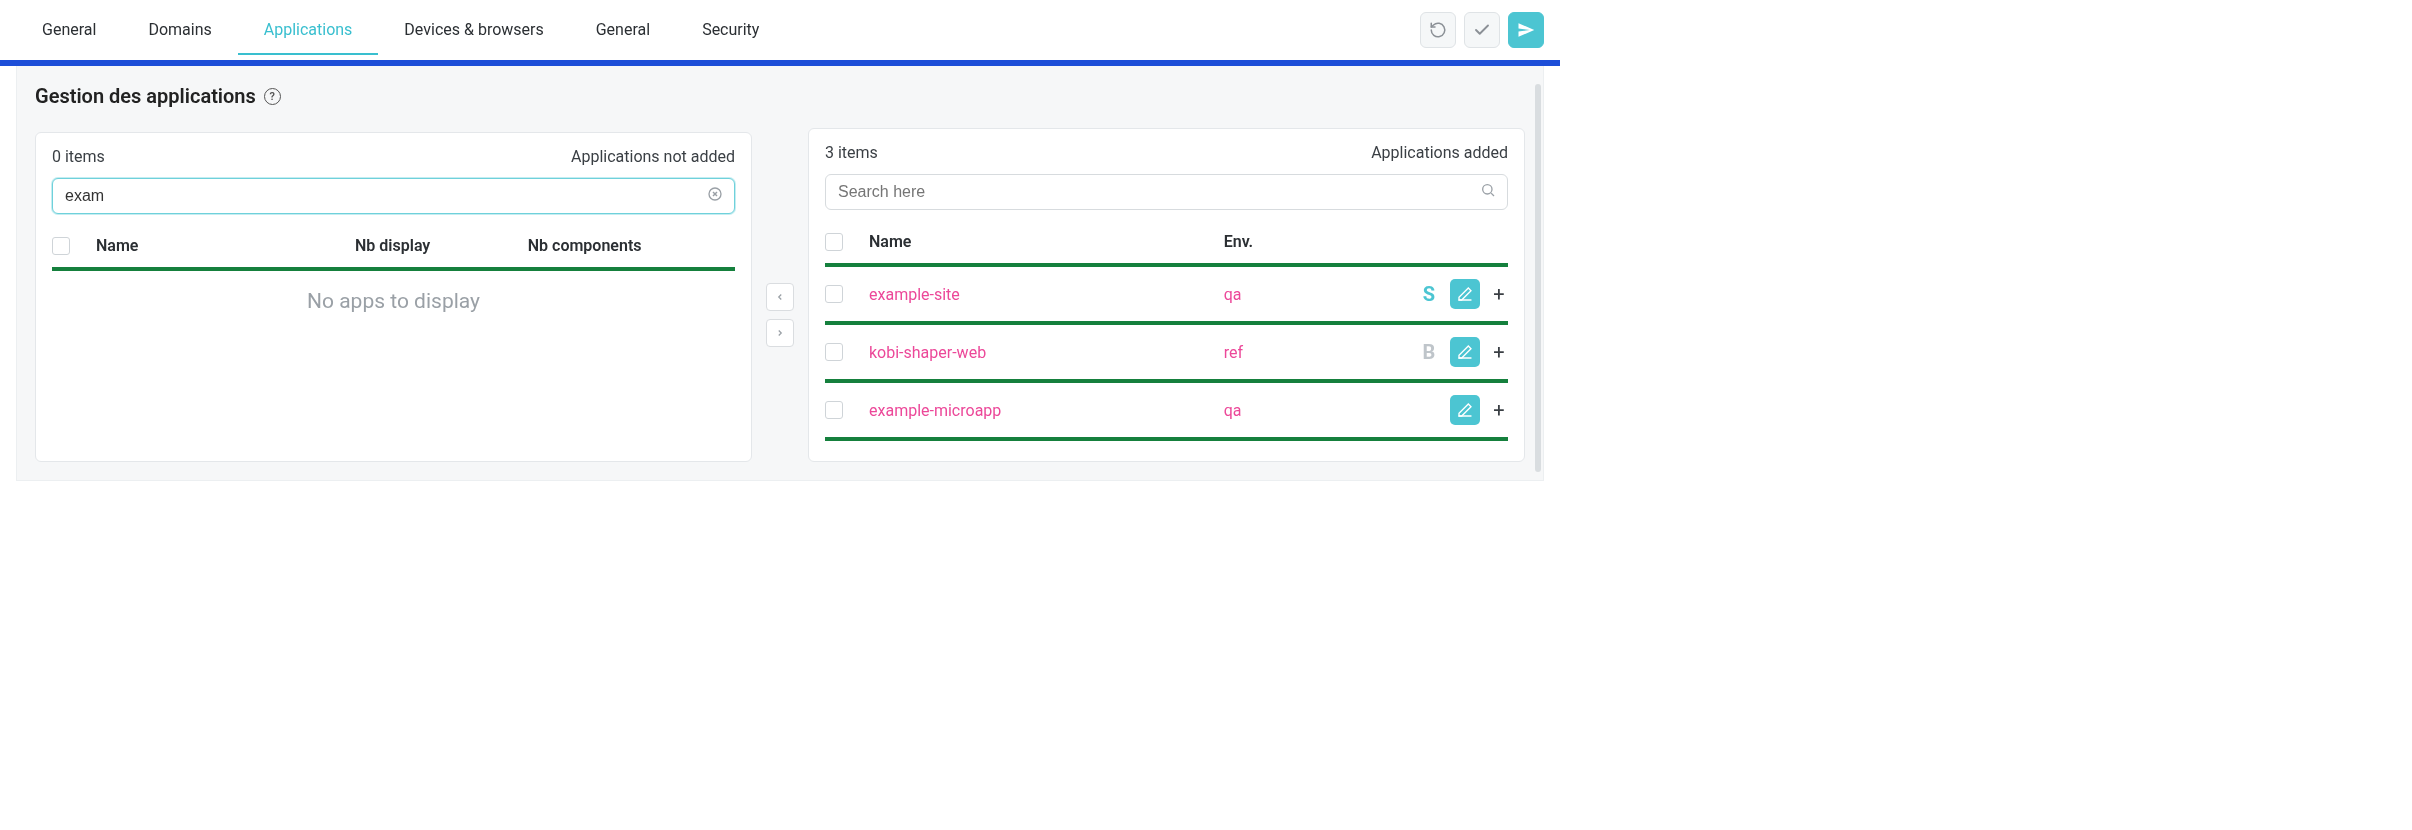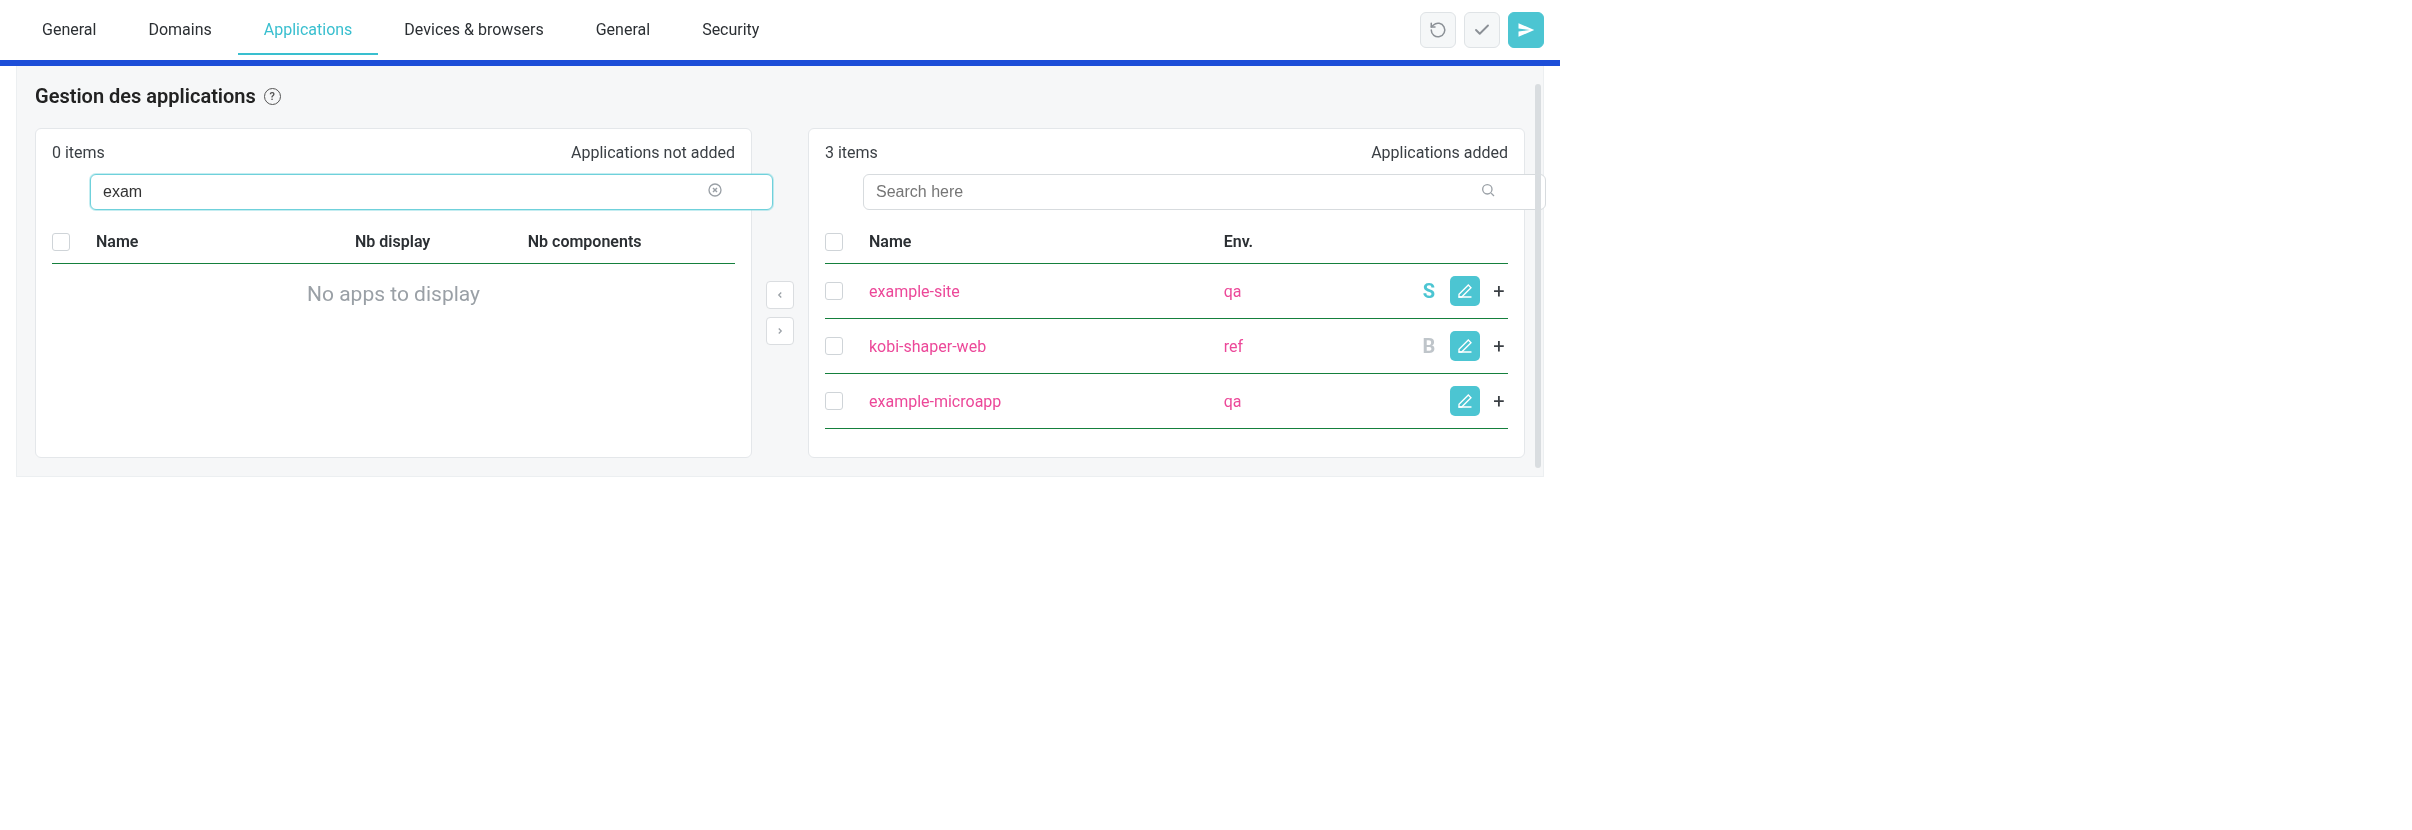--- a/index.html
+++ b/index.html
@@ -103,41 +103,40 @@
   .search {
     width: 100%;
     border: 1px solid #d7dbde;
     border-radius: 6px;
     padding: 8px 36px 8px 12px;
     font-size: 16px;
     color: #333;
     outline: none;
     background: #fff;
     position: relative;
-    margin-left: 38px;
   }
   .search-box { position: relative; }
   .search-box.focused .search {
     border-color: #6fd1db;
     box-shadow: 0 0 0 1px rgba(111,209,219,0.4);
   }
   .search-icon-right {
     position: absolute;
     right: 12px;
     top: 50%;
     transform: translateY(-50%);
     color: #9aa0a6;
     cursor: pointer;
   }
   .table { padding: 0 16px; }
   .thead, .trow {
     display: flex;
     align-items: center;
     padding: 12px 0;
-    border-bottom: 1px solid #15803d;
+    border-bottom: 4px solid #15803d;
   }
   .thead { font-weight: 600; color: #2b2f33; }
   .cell-check { width: 44px; display:flex; align-items:center; }
   .checkbox {
     width: 18px; height: 18px;
     border: 1.5px solid #cfd4d8;
     border-radius: 3px;
     background: #fff;
     cursor: pointer;
   }

